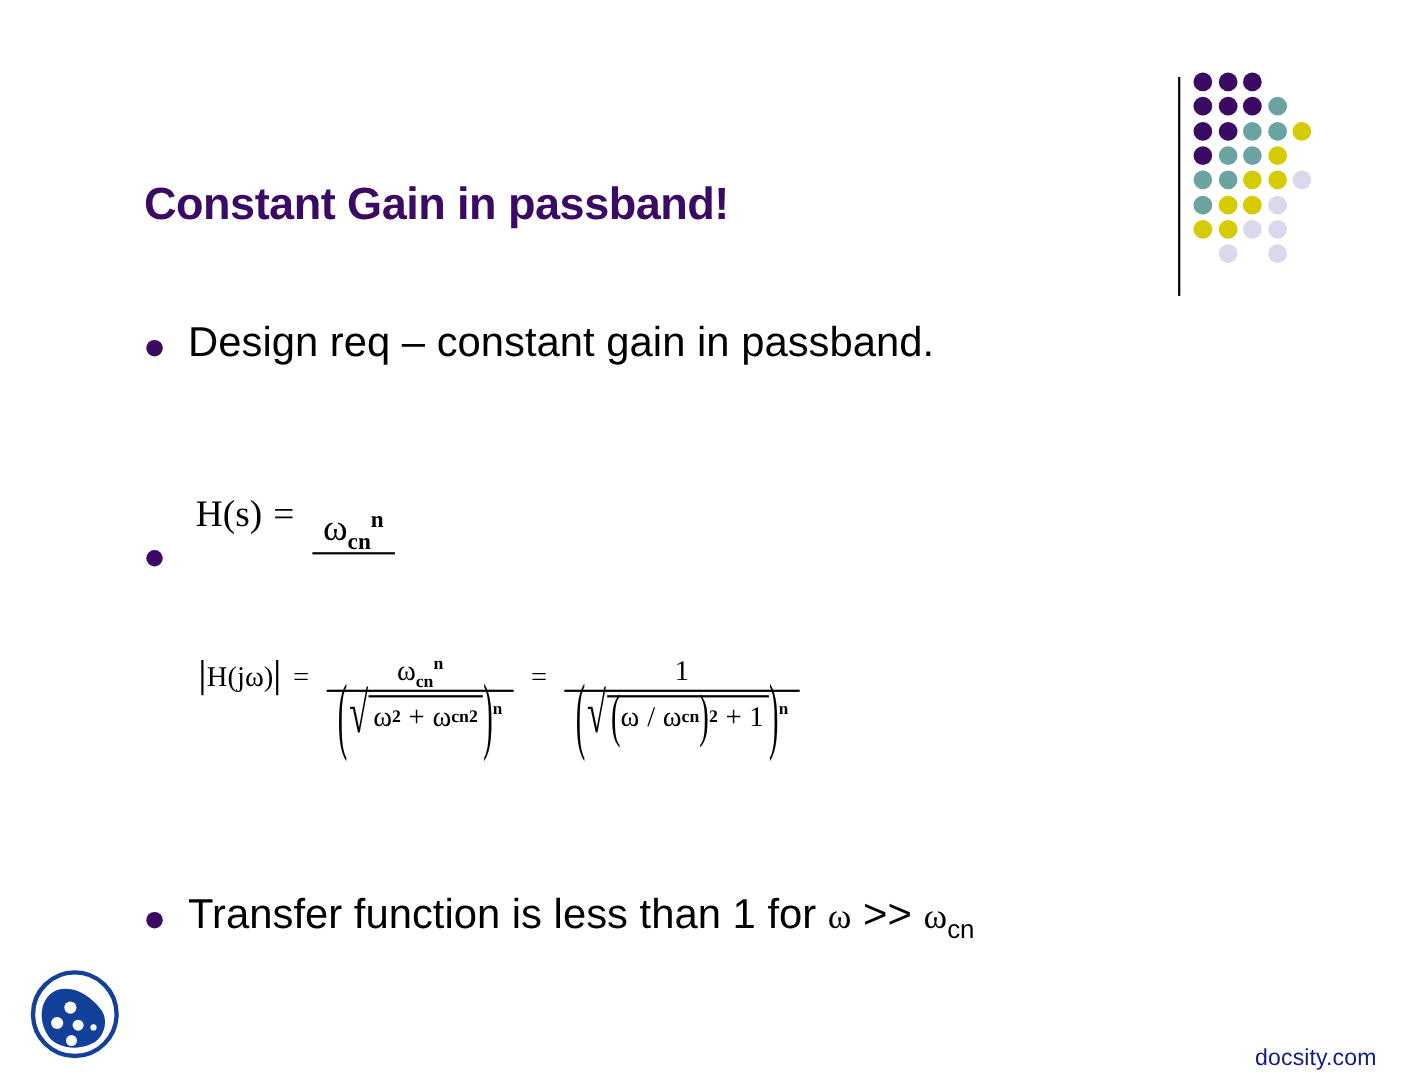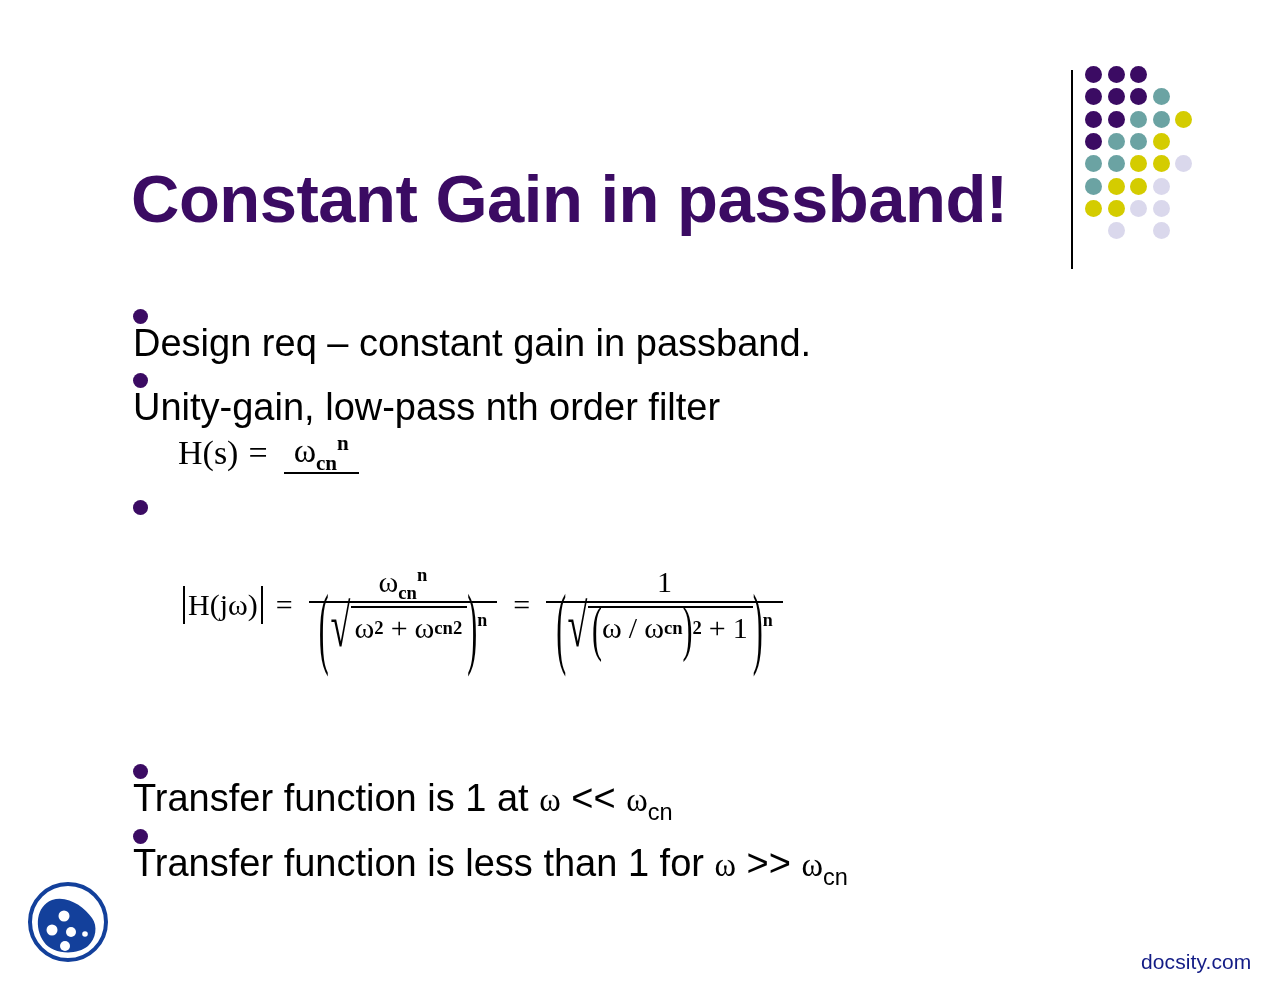--- a/index.html
+++ b/index.html
@@ -40,34 +40,33 @@
     height: 17px;
     border-radius: 50%;
   }
 
   
   #title {
     position: absolute;
     left: 131px;
     top: 164px;
     width: 900px;
-    font-size: 67px;
+    font-size: 41px;
     font-weight: bold;
     color: #3B0B63;
     letter-spacing: -0.5px;
     line-height: 1.05;
     white-space: nowrap;
   }
 
   
   .bullet-row {
     position: absolute;
     display: flex;
     align-items: flex-start;
-    flex-direction: column;
   }
   .bullet-dot {
     width: 15px;
     height: 15px;
     border-radius: 50%;
     background: #3B0B63;
     flex: 0 0 auto;
     margin-right: 23px;
   }
   .bullet-text {
@@ -96,36 +95,37 @@
   #bullet-5 { left: 133px; top: 813px; justify-content: center; }
   #bullet-5 .bullet-dot { margin-top: 16px; }
 
   
   .math {
     position: absolute;
     font-family: "Liberation Serif", serif;
     color: #000000;
   }
   #equation-1 { left: 178px; top: 432px; font-size: 34px; }
-  #equation-2 { left: 180px; top: 565px; font-size: 30px; }
+  #equation-2 { left: 180px; top: 565px; font-size: 26px; }
 
   .mrow {
     display: inline-flex;
     align-items: center;
     white-space: nowrap;
   }
   .frac {
     display: inline-flex;
     flex-direction: column;
     align-items: center;
     vertical-align: middle;
     margin: 0 6px;
   }
   .frac > .num {
     padding: 0 10px 2px 10px;
+    margin-top: 30px;
   }
   .frac > .bar {
     width: 100%;
     height: 2px;
     background: #000;
   }
   .frac > .den {
     padding: 3px 10px 0 10px;
   }
   .sup {
@@ -251,24 +251,20 @@
       <span class="deco-dot" style="left: 67.5px; top: 156.1px; background: rgb(218, 216, 236);"></span>
     </div>
 
   <div id="title">Constant Gain in passband!</div>
 
   <div class="bullet-row" id="bullet-1">
     <span class="bullet-dot"></span>
     <span class="bullet-text">Design req – constant gain in passband.</span>
   </div>
 
-  <div class="bullet-row" id="bullet-2">
-    <span class="bullet-dot"></span>
-    <span class="bullet-text">Unity-gain, low-pass nth order filter</span>
-  </div>
 
   <div class="bullet-row" id="bullet-3">
     <span class="bullet-dot"></span>
   </div>
 
   <div class="math" id="equation-1">
     <span class="mrow">
       <span>H(s)</span>
       <span class="eq">=</span>
       <span class="frac">
@@ -319,24 +315,20 @@
                 <span class="bigparen">)</span>
                 <span class="sup">2</span>
                 <span class="op">+</span>
                 <span>1</span>
               </span>
             </span><span class="bigparen-tall">)</span><span class="supn">n</span></span>
       </span>
     </span>
   </div>
 
-  <div class="bullet-row" id="bullet-4">
-    <span class="bullet-dot"></span>
-    <span class="bullet-text"><span>Transfer function is 1 at </span><span class="omega">ω</span><span> &lt;&lt; </span><span class="omega">ω</span><span class="sub">cn</span></span>
-  </div>
 
   <div class="bullet-row" id="bullet-5">
     <span class="bullet-dot"></span>
     <span class="bullet-text"><span>Transfer function is less than 1 for </span><span class="omega">ω</span><span> &gt;&gt; </span><span class="omega">ω</span><span class="sub">cn</span></span>
   </div>
 
   <div id="docsity-logo">
     <svg viewBox="0 0 96 96" width="96" height="96" aria-hidden="true">
       <circle cx="46" cy="46" r="38" fill="none" stroke="#13409B" stroke-width="4"></circle>
       <path d="M30 24 C14 30 12 52 22 66 C30 78 54 80 66 70 C74 63 76 50 70 42 C62 31 46 19 30 24 Z" fill="#13409B"></path>

